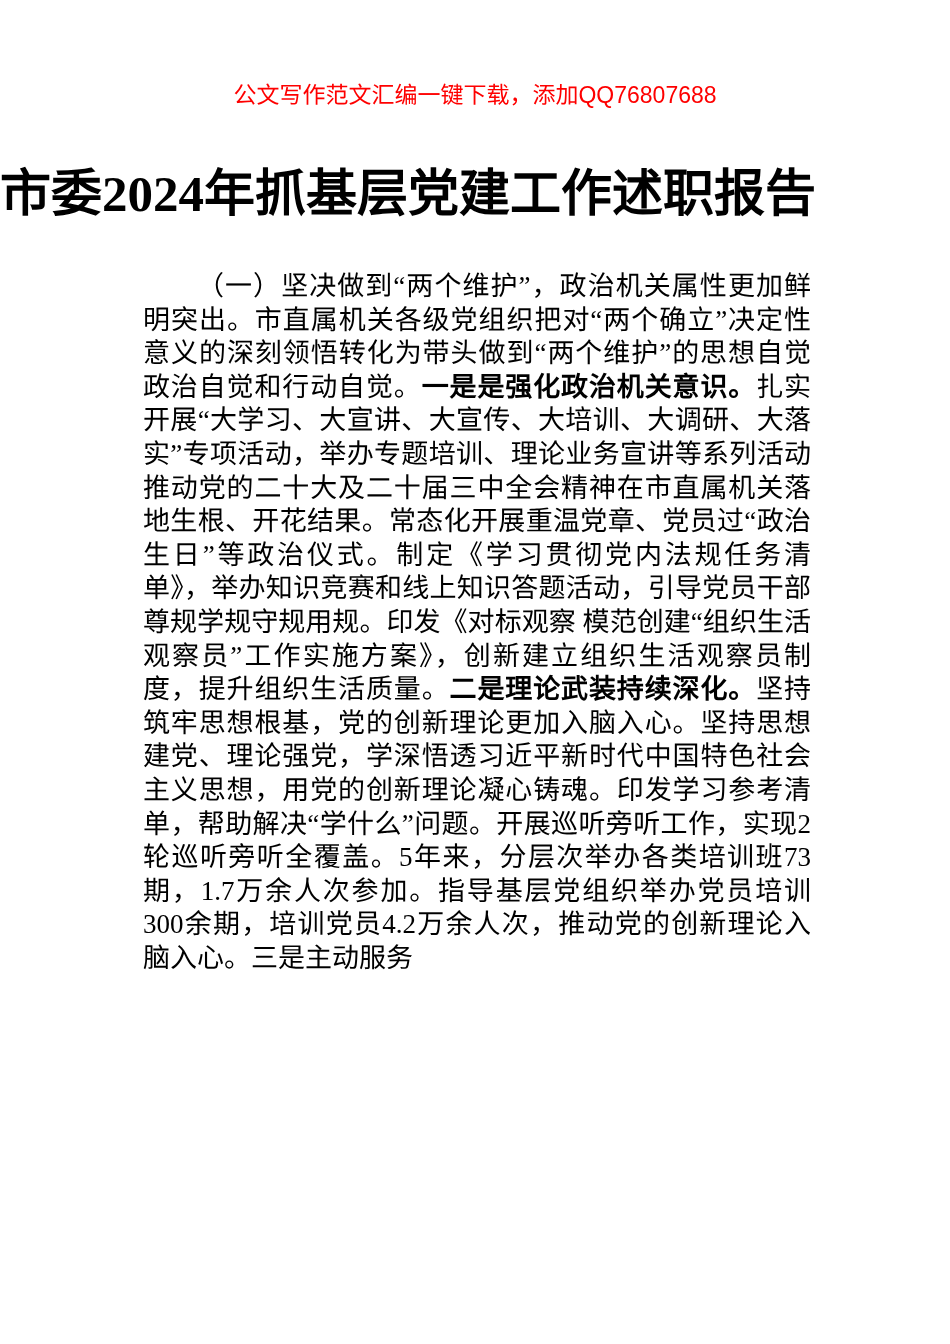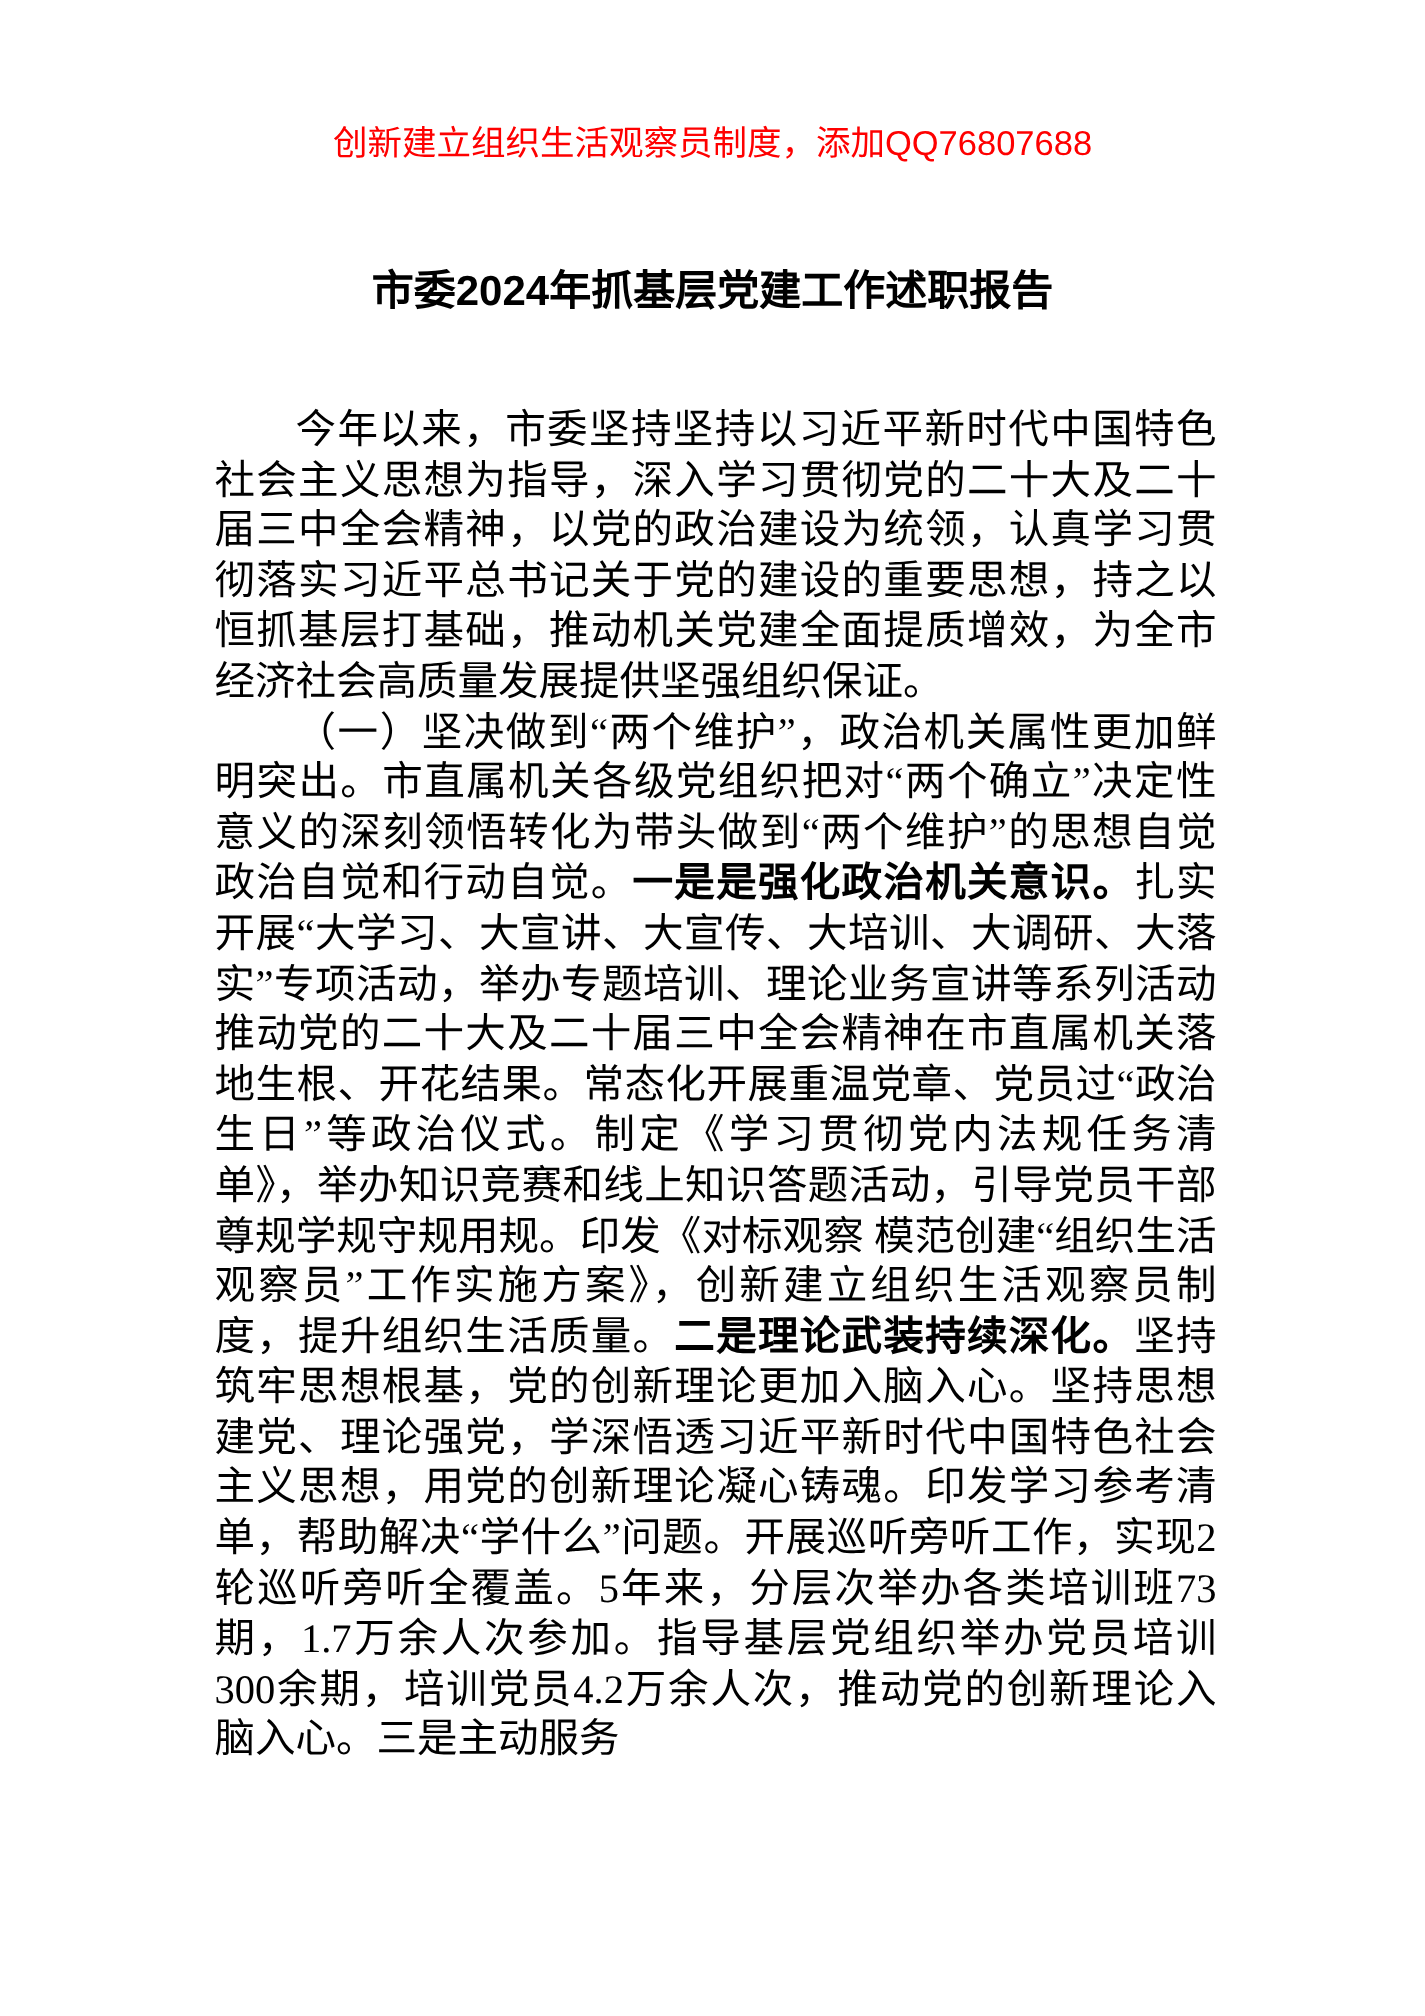--- a/index.html
+++ b/index.html
@@ -25,24 +25,24 @@
     font-size: 23px;
     line-height: 30px;
     color: var(--notice_red, #fe0000);
   }
   .doc-title {
     position: absolute;
     top: 170px;
     left: 0;
     width: 100%;
     margin: 0;
-    text-align: center;
-    font-family: Liberation Sans, sans-serif;
+    text-align: left;
+    font-family: Liberation Serif, serif;
     font-weight: 700;
-    font-size: 28px;
+    font-size: 51px;
     line-height: 48px;
     color: var(--text_color, #000000);
   }
   .doc-body {
     position: absolute;
     top: 270px;
     left: 143px;
     width: 668px;
     font-family: "Liberation Serif", serif;
     font-size: 27px;
@@ -58,26 +58,25 @@
   .bold-run {
     font-weight: 700;
     font-family: Liberation Serif, serif;
   }
 </style>
 </head>
 <body>
 
 <div class="page">
 
-  <div class="notice">创新建立组织生活观察员制度，添加QQ76807688</div>
+  <div class="notice">公文写作范文汇编一键下载，添加QQ76807688</div>
 
   <h1 class="doc-title">市委2024年抓基层党建工作述职报告</h1>
 
   <div class="doc-body">
 
-    <p><span>今年以来，市委坚持坚持以习近平新时代中国特色社会主义思想为指导，深入学习贯彻党的二十大及二十届三中全会精神，以党的政治建设为统领，认真学习贯彻落实习近平总书记关于党的建设的重要思想，持之以恒抓基层打基础，推动机关党建全面提质增效，为全市经济社会高质量发展提供坚强组织保证。</span></p>
 
 
     <p><span>（一）坚决做到“两个维护”，政治机关属性更加鲜明突出。市直属机关各级党组织把对“两个确立”决定性意义的深刻领悟转化为带头做到“两个维护”的思想自觉政治自觉和行动自觉。</span><span class="bold-run">一是是强化政治机关意识。</span><span>扎实开展“大学习、大宣讲、大宣传、大培训、大调研、大落实”专项活动，举办专题培训、理论业务宣讲等系列活动推动党的二十大及二十届三中全会精神在市直属机关落地生根、开花结果。常态化开展重温党章、党员过“政治生日”等政治仪式。制定《学习贯彻党内法规任务清单》，举办知识竞赛和线上知识答题活动，引导党员干部尊规学规守规用规。印发《对标观察 模范创建“组织生活观察员”工作实施方案》，创新建立组织生活观察员制度，提升组织生活质量。</span><span class="bold-run">二是理论武装持续深化。</span><span>坚持筑牢思想根基，党的创新理论更加入脑入心。坚持思想建党、理论强党，学深悟透习近平新时代中国特色社会主义思想，用党的创新理论凝心铸魂。印发学习参考清单，帮助解决“学什么”问题。开展巡听旁听工作，实现2轮巡听旁听全覆盖。5年来，分层次举办各类培训班73期，1.7万余人次参加。指导基层党组织举办党员培训300余期，培训党员4.2万余人次，推动党的创新理论入脑入心。三是主动服务</span></p>
 
   </div>
 
 </div>
 
 </body></html>

